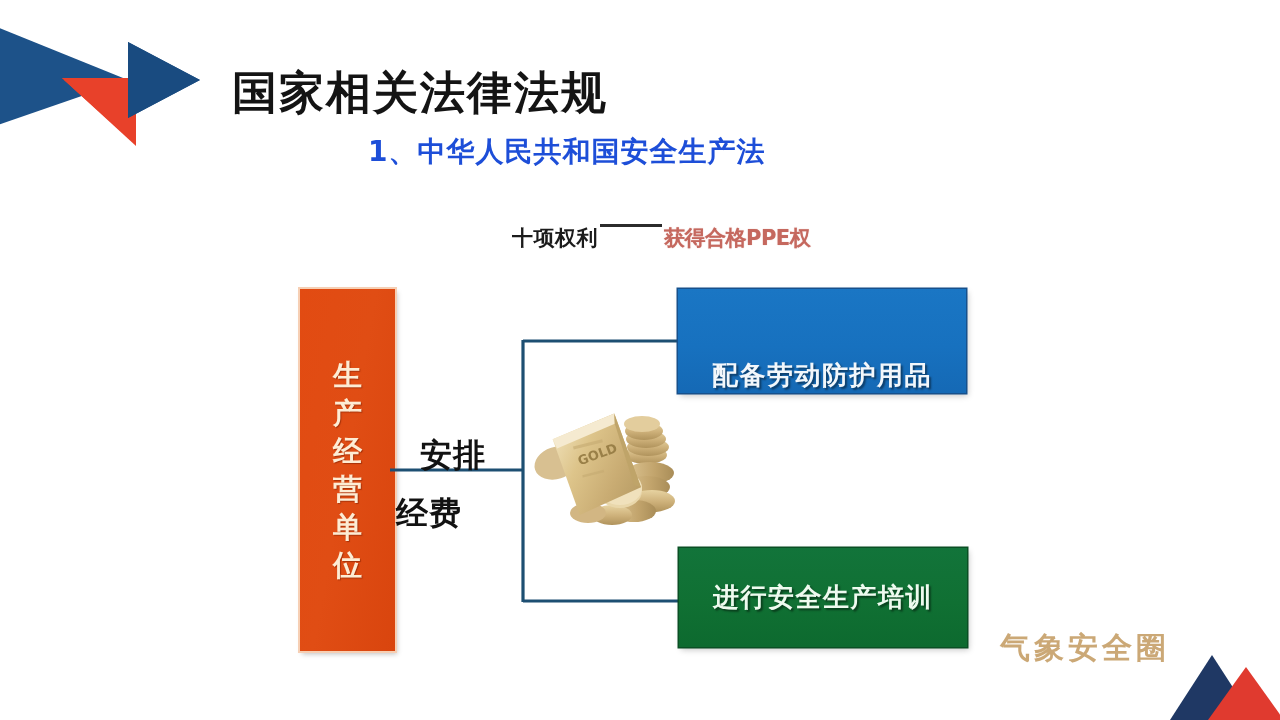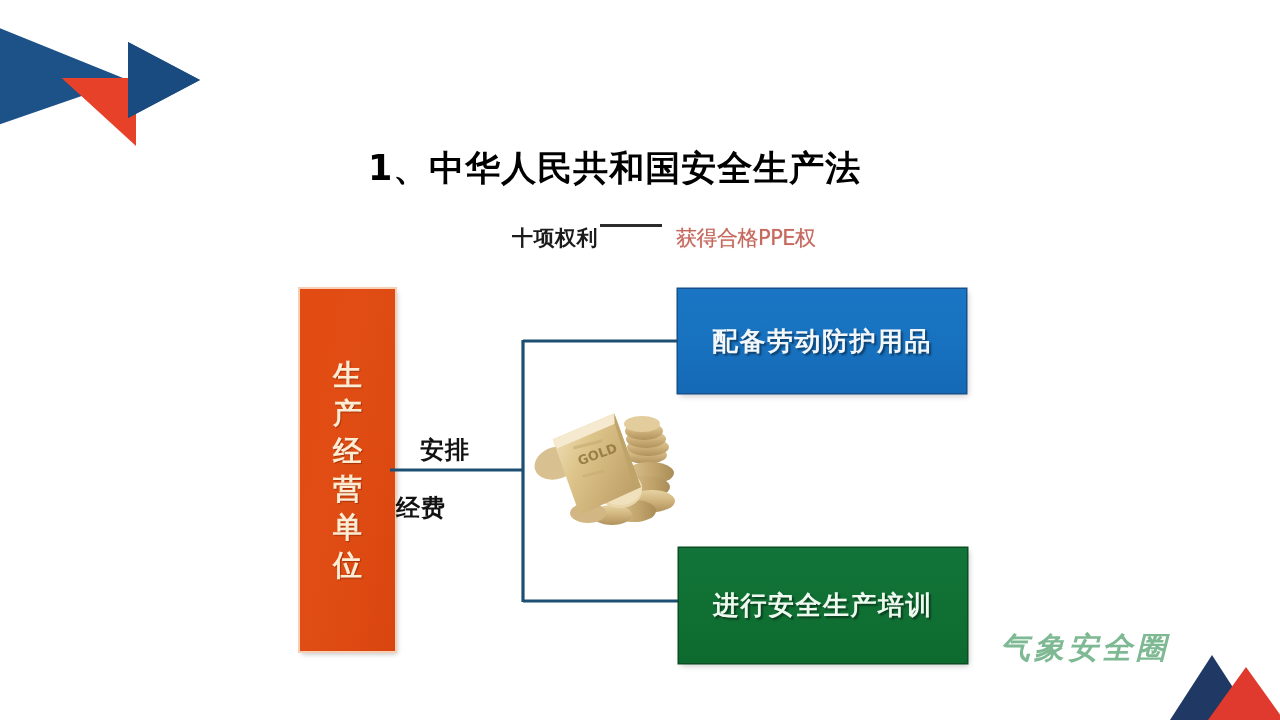--- a/index.html
+++ b/index.html
@@ -45,25 +45,25 @@
     font-size: 45px;
     line-height: 1.12;
     font-weight: 700;
     color: #141414;
     letter-spacing: 2px;
     white-space: nowrap;
   }
   .subtitle {
     position: absolute;
     left: 368px;
-    top: 148px;
-    font-size: 35px;
+    top: 136px;
+    font-size: 28px;
     line-height: 1.15;
     font-weight: 700;
-    color: #000000;
+    color: #1d4ed8;
     letter-spacing: 1px;
     white-space: nowrap;
   }
 
   
   .rights-line {
     position: absolute;
     left: 512px;
     top: 224px;
     font-size: 21px;
@@ -75,24 +75,23 @@
   }
   .rights-line .dash {
     display: inline-block;
     width: 62px;
     height: 3px;
     background: #2b2b2b;
     margin: 0 2px 3px 2px;
   }
   .rights-line .red-part {
     color: #c5685e;
-    font-weight: 400;
+    font-weight: 700;
     letter-spacing: -0.5px;
     text-shadow: 0 0 1px rgba(197,104,94,0.6);
-    margin-left: 12px;
   }
 
   
   .orange-bar {
     position: absolute;
     left: 300px;
     top: 289px;
     width: 95px;
     height: 362px;
     background: linear-gradient(100deg, #e24b12 0%, #e04d14 48%, #d9450e 100%);
@@ -119,21 +118,21 @@
     left: 390px;
     top: 330px;
     width: 300px;
     height: 290px;
     pointer-events: none;
   }
 
   
   .conn-label {
     position: absolute;
-    font-size: 24px;
+    font-size: 32px;
     font-weight: 700;
     color: #121212;
     letter-spacing: 1px;
     white-space: nowrap;
   }
   .conn-label.top { left: 420px; top: 434px; }
   .conn-label.bottom { left: 396px; top: 492px; }
 
   
   .gold {
@@ -160,26 +159,27 @@
     text-shadow: 2px 2px 2px rgba(0,0,0,0.45);
     white-space: nowrap;
   }
   .box-blue {
     left: 678px;
     top: 289px;
     width: 288px;
     height: 104px;
     background: linear-gradient(180deg, #1a76c4 0%, #1771bf 55%, #1569b5 100%);
     box-shadow: 0 0 0 1.5px #17508b, 2px 3px 6px rgba(0,0,0,0.22);
+    align-items: flex-end;
   }
   .box-green {
     left: 679px;
     top: 548px;
     width: 288px;
-    height: 115px;
+    height: 99px;
     background: linear-gradient(180deg, #12743a 0%, #107033 55%, #0d6a2f 100%);
     box-shadow: 0 0 0 1.5px #0a4f24, 2px 3px 6px rgba(0,0,0,0.22);
   }
   .box-green .box-text { color: #eefaef; }
 
   
   .wm-main {
     position: absolute;
     left: 880px;
     top: 662px;
@@ -190,25 +190,24 @@
     white-space: nowrap;
     opacity: 0.92;
     text-shadow: 1px 1px 0 rgba(255,255,255,0.9);
   }
   .wm-faint {
     position: absolute;
     left: 1000px;
     top: 628px;
     font-size: 30px;
     font-weight: 700;
-    color: #15803d;
+    color: #a16207;
     letter-spacing: 4px;
     white-space: nowrap;
     opacity: 0.55;
-    font-style: italic;
   }
 </style>
 </head>
 <body>
 
 <div id="slide">
 
   <svg class="deco-topleft" viewBox="0 0 220 160" xmlns="http://www.w3.org/2000/svg">
     <polygon points="-40,12 128,80 -40,138" fill="#1d5289"></polygon>
     <polygon points="62,78 134,78 134,143" fill="#e8412a"></polygon>
@@ -216,20 +215,21 @@
     <polygon points="64,80 136,146 136,80" fill="#e8412a"></polygon>
     <polygon points="128,42 200,80 128,118" fill="#194b80"></polygon>
     <polygon points="128,42 128,118 200,80" fill="#194b80"></polygon>
   </svg>
 
   <svg class="deco-bottomright" viewBox="0 0 130 95" xmlns="http://www.w3.org/2000/svg">
     <polygon points="20,95 62,30 104,95" fill="#1f3864"></polygon>
     <polygon points="58,95 96,42 134,95" fill="#e03a2f"></polygon>
   </svg>
 
+  <div class="title">国家相关法律法规</div>
 
   <div class="subtitle">1、中华人民共和国安全生产法</div>
 
   <div class="rights-line">
     <span>十项权利</span>
     <span class="dash"></span>
     <span class="red-part">获得合格PPE权</span>
   </div>
 
   <div class="orange-bar">

